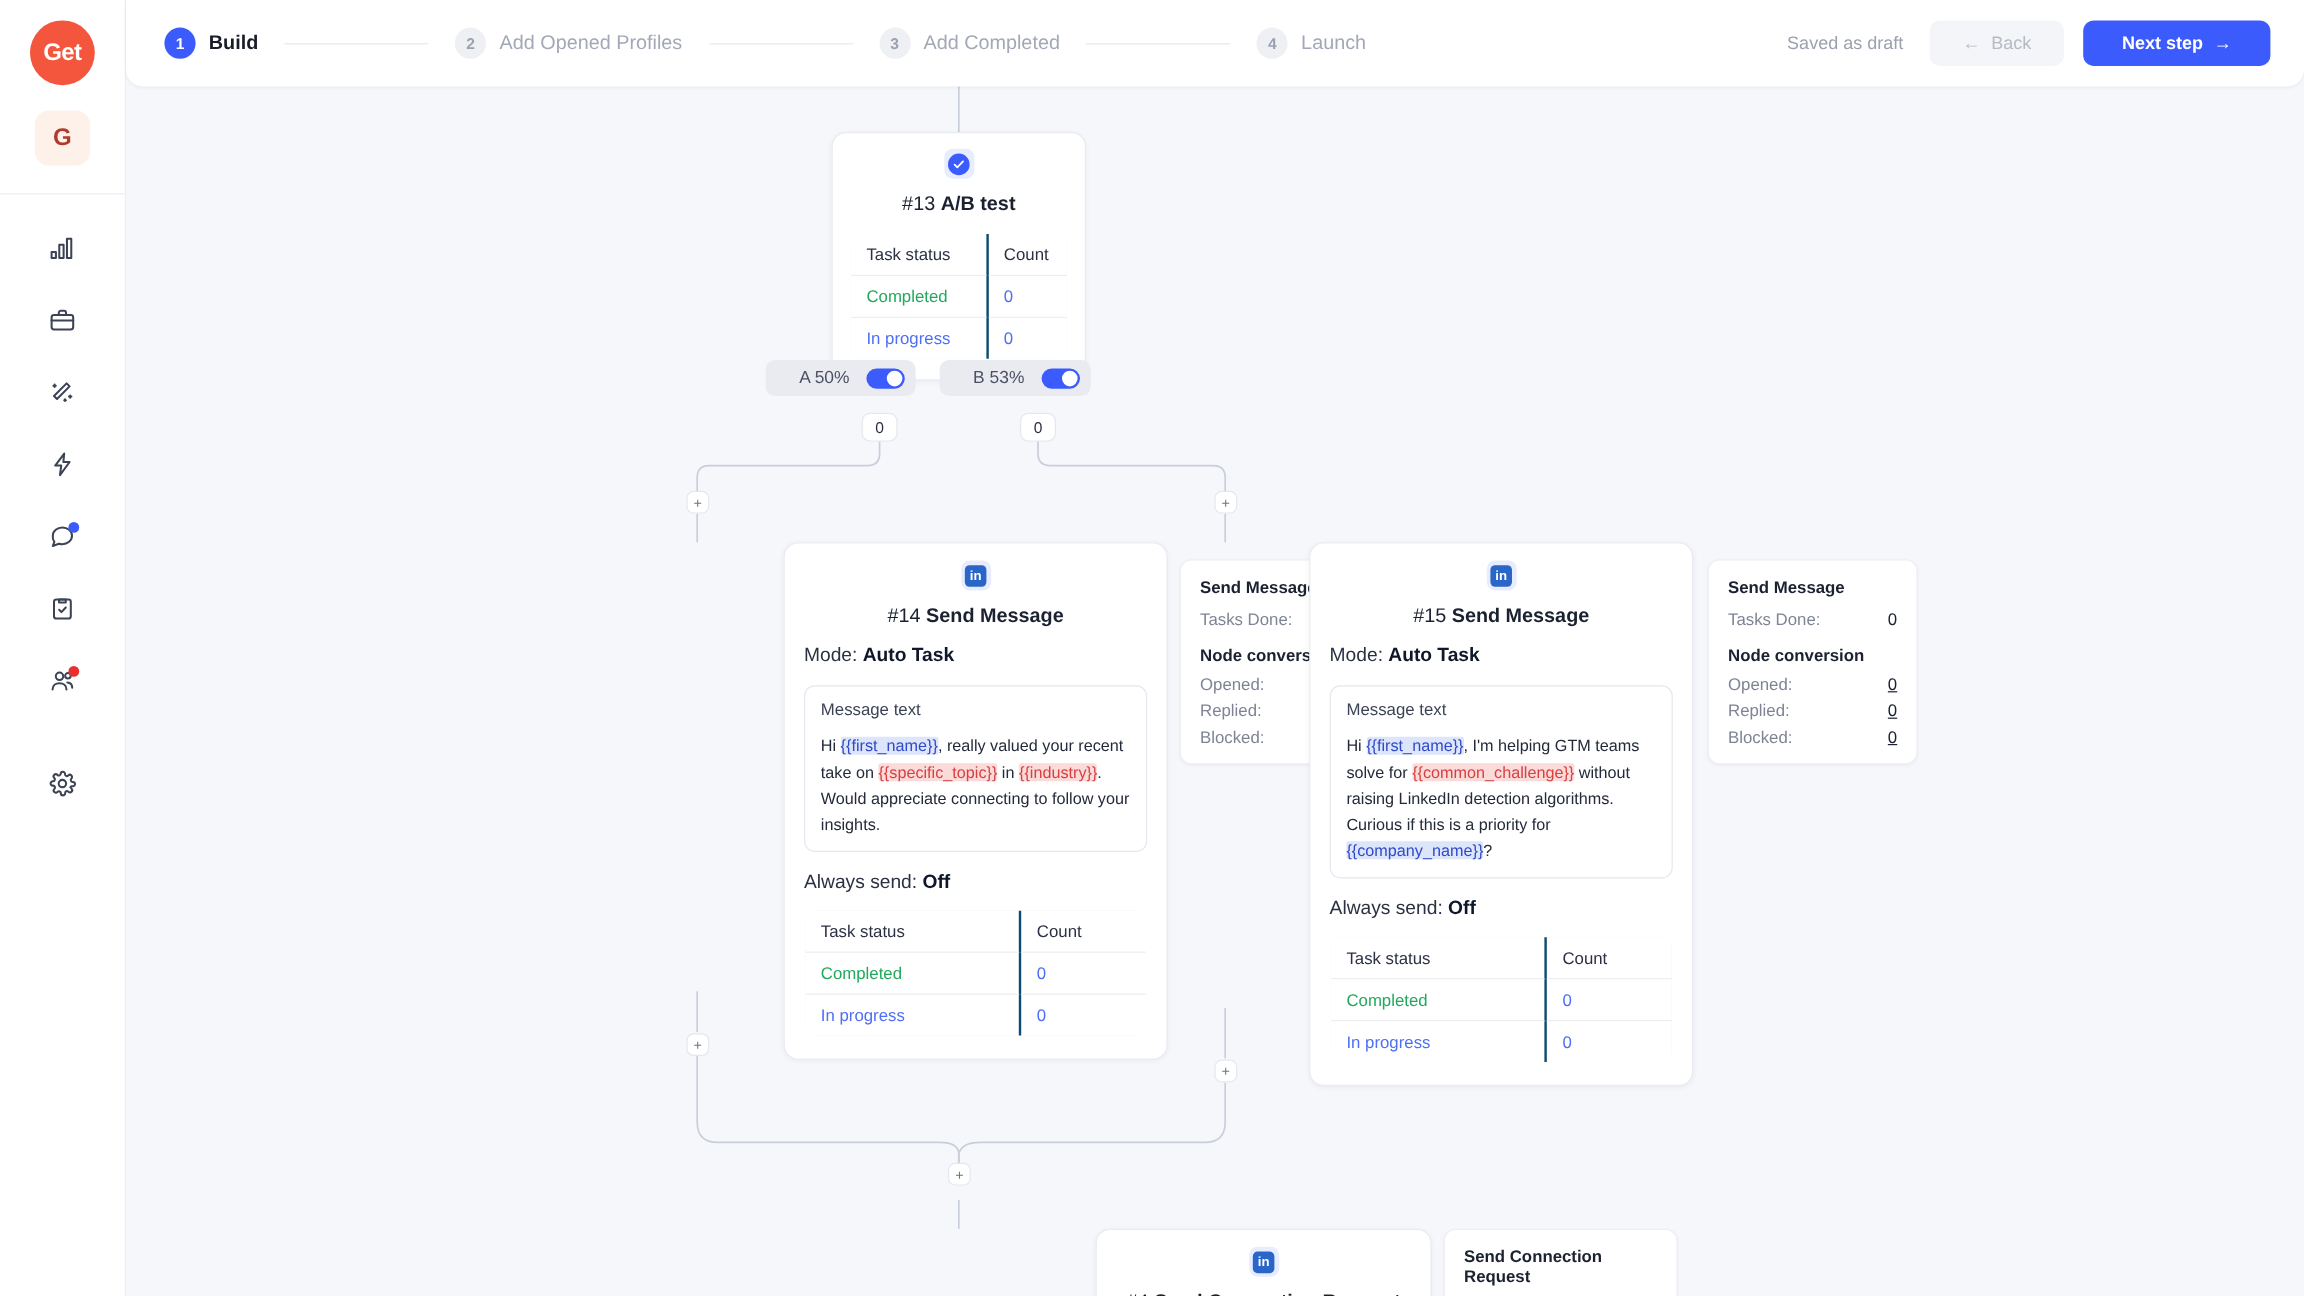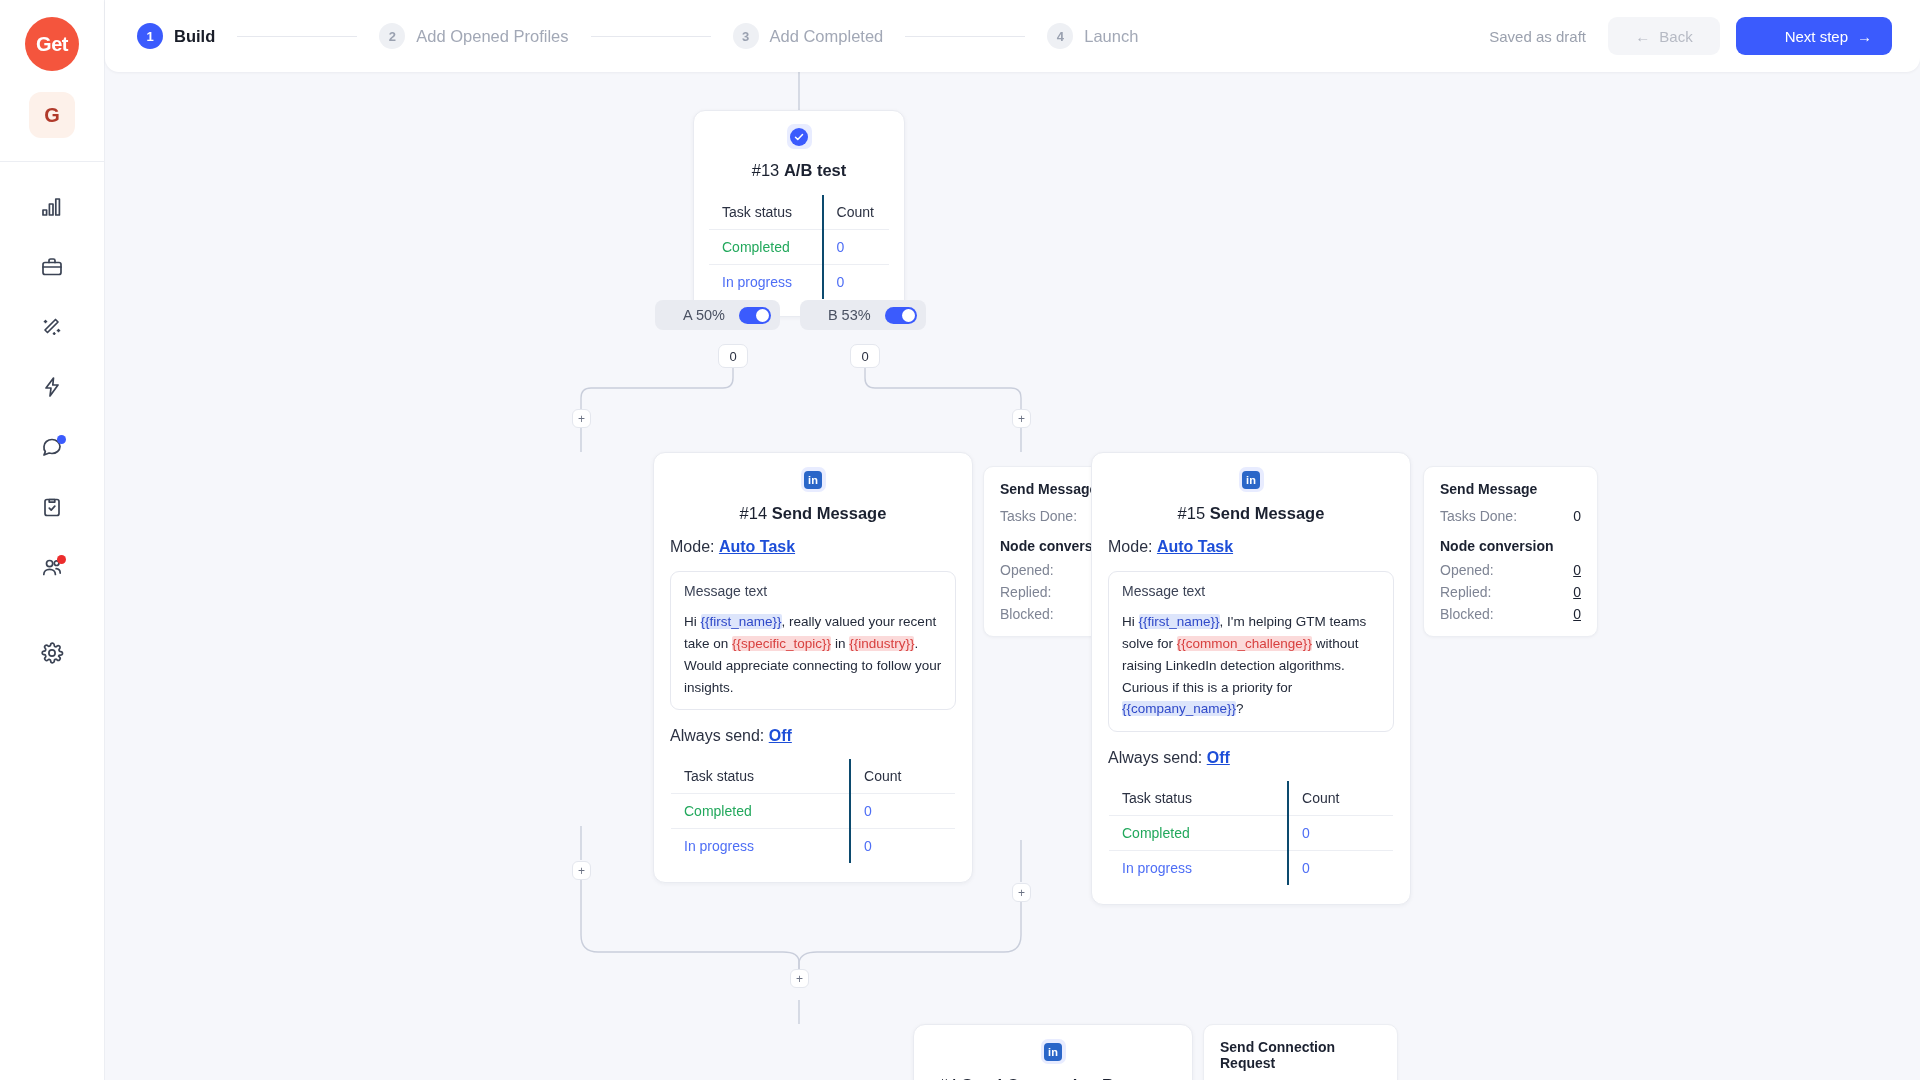--- a/index.html
+++ b/index.html
@@ -68,21 +68,21 @@
   .step-label { font-size: 16.5px; color: #a2a8b6; }
   .step.active .step-label { color: #191d28; font-weight: 600; }
   .step-line { width: 120px; height: 1px; background: #e6e8ee; margin: 0 22px; }
   .saved { font-size: 15px; color: #9ba1ae; margin-right: 22px; white-space: nowrap; }
   .btn {
     height: 38px; border-radius: 9px; font-size: 15px;
     display: inline-flex; align-items: center; justify-content: center; gap: 9px;
     cursor: pointer; border: none; padding: 0 20px; white-space: nowrap;
   }
   .btn-back { background: #f4f5f8; color: #b6bac4; min-width: 112px; }
-  .btn-next { background: #3b5bfd; color: #fff; font-weight: 400; margin-left: 16px; min-width: 156px; justify-content: flex-end; }
+  .btn-next { background: #3b5bfd; color: #fff; font-weight: 700; margin-left: 16px; min-width: 156px; }
 
   
   .canvas { position: absolute; left: 105px; top: 0; right: 0; bottom: 0; overflow: hidden; }
   .svg-layer { position: absolute; inset: 0; width: 1815px; height: 1080px; }
   .svg-layer path, .svg-layer line { stroke: #c9cedb; stroke-width: 1.4; fill: none; }
 
   .node {
     position: absolute; background: #fff;
     border: 1px solid #e9ebf1; border-radius: 12px;
     box-shadow: 0 1px 4px rgba(25,30,55,.05);
@@ -110,21 +110,21 @@
     text-align: left; font-size: 14px; font-weight: 400;
     padding: 9px 13px; border-bottom: 1px solid #eceef3;
   }
   table.tbl th { color: #2b3142; font-weight: 400; }
   table.tbl tr:last-child td { border-bottom: none; }
   table.tbl th:first-child, table.tbl td:first-child { border-right: 2px solid #0c4a6e; width: 63%; }
   .c-green { color: #22a85c; }
   .c-blue  { color: #4e6ef5; }
 
   .mode-line { font-size: 16px; color: #2b3142; }
-  .mode-line b { font-weight: 700; color: #1d4ed8; text-decoration: underline; }
+  .mode-line b { font-weight: 700; color: #0f172a; }
 
   .msgbox { border: 1px solid #e6e8ef; border-radius: 9px; padding: 11px 13px; }
   .msgbox-label { font-size: 14px; color: #3c4356; margin-bottom: 12px; }
   .msgbox-text { font-size: 13.5px; color: #232a3a; line-height: 1.62; }
   .tok-blue { background: #dde5fb; color: #2f49c9; border-radius: 2px; }
   .tok-red  { background: #fbdada; color: #d8403f; border-radius: 2px; }
 
   .stats {
     position: absolute; background: #fff; border: 1px solid #eceef3;
     border-radius: 10px; padding: 14px 16px; z-index: 10;
@@ -301,21 +301,21 @@
             <td class="c-blue">0</td>
           </tr>
           <tr>
             <td class="c-blue">In progress</td>
             <td class="c-blue">0</td>
           </tr>
         </tbody>
       </table>
     </div>
 
-    <div class="ab-bar" style="left:550px; top:300px;gap:20px;">
+    <div class="ab-bar" style="left:533px; top:300px;gap:20px;">
       <div class="ab-pill">
         <span>A 50%</span>
         <span class="toggle"></span>
       </div>
       <div class="ab-pill">
         <span>B 53%</span>
         <span class="toggle"></span>
       </div>
     </div>
 

